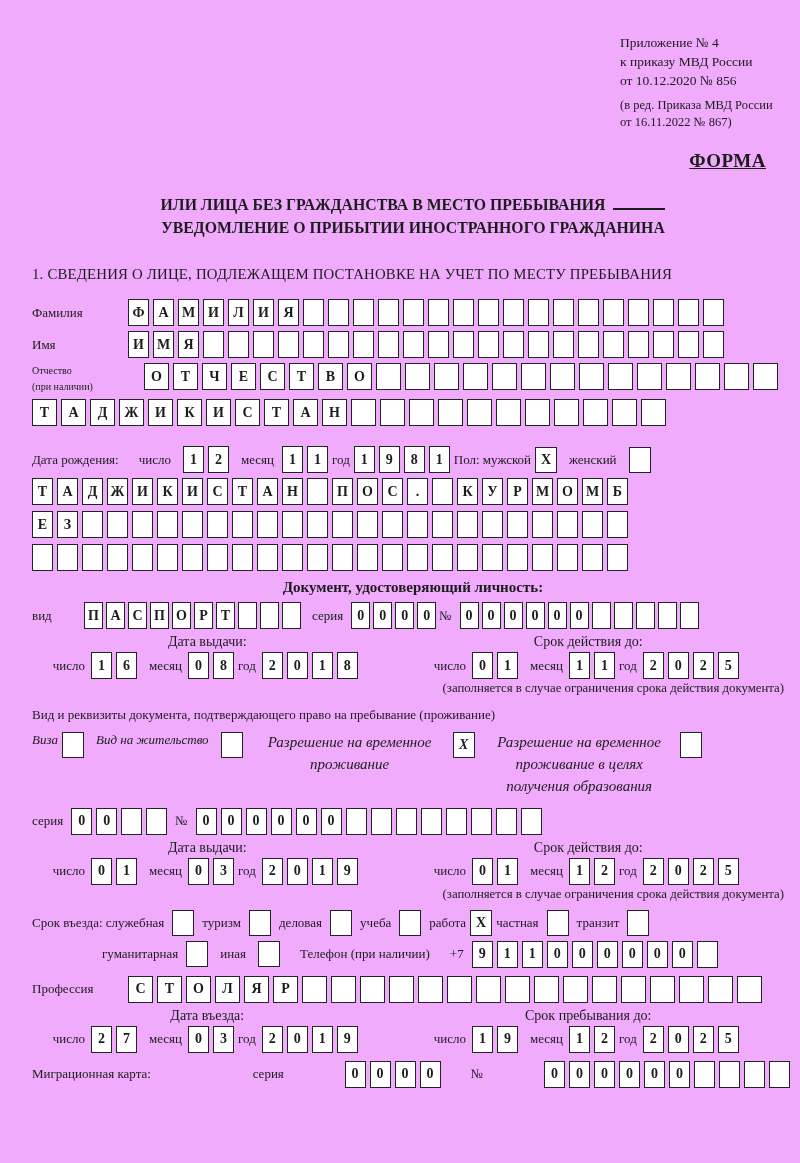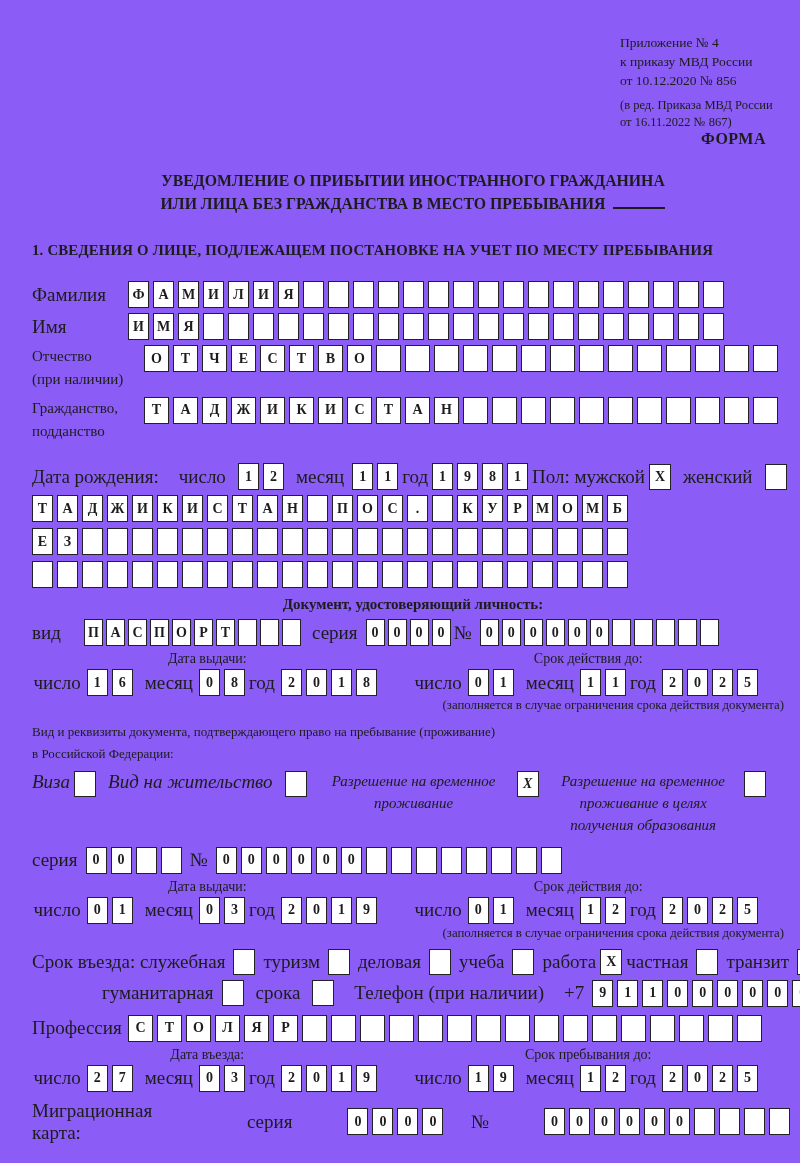--- a/index.html
+++ b/index.html
@@ -1,34 +1,34 @@
 <!DOCTYPE html>
 <html><head>
 <meta charset="utf-8">
 <style>
   html,body{margin:0;padding:0;background:#ffffff;}
   .page{
     width:800px;height:1163px;box-sizing:border-box;position:relative;
-    background:#8b5cf6;color:#1c1c1c;overflow:hidden;
+    background:#f0abfc;color:#1c1c1c;overflow:hidden;
     font-family:"Liberation Serif", serif;
     padding:34px 6px 10px 32px;
   }
   
   .hdr{margin-left:588px;font-size:13.5px;line-height:1.4;}
   .hdr .sm{font-size:12.5px;display:block;margin-top:6px;line-height:1.35;}
-  .forma{font-weight:bold;font-size:16px;text-align:right;padding-right:28px;letter-spacing:.5px;}
+  .forma{font-weight:bold;font-size:19px;text-align:right;padding-right:28px;margin-top:20px;letter-spacing:.5px;text-decoration:underline;}
   
   .title{font-weight:bold;font-size:15.8px;text-align:center;margin-top:22px;line-height:1.45;}
   .uline{display:inline-block;width:52px;border-bottom:2px solid #1c1c1c;height:12px;margin-left:8px;}
-  .sect{font-weight:bold;font-size:14.8px;margin-top:26px;margin-bottom:22px;letter-spacing:.2px;}
+  .sect{font-weight:normal;font-size:14.8px;margin-top:26px;margin-bottom:16px;letter-spacing:.2px;}
   
   .row{display:flex;align-items:center;margin-bottom:5px;}
   .row.top{align-items:flex-start;}
-  .lbl{font-size:19px;flex:none;}
-  .lblcol{flex:none;font-size:15px;line-height:1.55;}
+  .lbl{font-size:13px;flex:none;}
+  .lblcol{flex:none;font-size:10px;line-height:1.55;}
   .cells{display:flex;flex:none;}
   .cell{
     display:inline-flex;align-items:center;justify-content:center;flex:none;
     width:19px;height:25px;border:1.7px solid #222;margin-right:4px;
     font-size:14px;font-weight:600;box-sizing:content-box;background:#fff;
   }
   .cells.wide .cell{width:23px;}
   .cells.slim .cell{width:17px;margin-right:3px;}
   .cb{
     display:inline-flex;align-items:center;justify-content:center;flex:none;
@@ -57,22 +57,22 @@
     <div>к приказу МВД России</div>
     <div>от 10.12.2020 № 856</div>
     <span class="sm">
       <span>(в ред. Приказа МВД России</span><br>
       <span>от 16.11.2022 № 867)</span>
     </span>
   </div>
   <div class="forma">ФОРМА</div>
 
   <div class="title">
+    <div><span>ИЛИ ЛИЦА БЕЗ ГРАЖДАНСТВА В МЕСТО ПРЕБЫВАНИЯ</span><span class="uline"></span></div>
     <div>УВЕДОМЛЕНИЕ О ПРИБЫТИИ ИНОСТРАННОГО ГРАЖДАНИНА</div>
-    <div><span>ИЛИ ЛИЦА БЕЗ ГРАЖДАНСТВА В МЕСТО ПРЕБЫВАНИЯ</span><span class="uline"></span></div>
   </div>
 
   <div class="sect">1. СВЕДЕНИЯ О ЛИЦЕ, ПОДЛЕЖАЩЕМ ПОСТАНОВКЕ НА УЧЕТ ПО МЕСТУ ПРЕБЫВАНИЯ</div>
 
   <div class="row">
     <span class="lbl w96">Фамилия</span>
     <span class="cells">
         <span class="cell">Ф</span>
         <span class="cell">А</span>
         <span class="cell">М</span>
@@ -155,24 +155,20 @@
         <span class="cell"></span>
         <span class="cell"></span>
         <span class="cell"></span>
         <span class="cell"></span>
         <span class="cell"></span>
         <span class="cell"></span>
       </span>
   </div>
 
   <div class="row top">
-    <span class="lblcol w112">
-      <span>Гражданство,</span><br>
-      <span>подданство</span>
-    </span>
     <span class="cells wide">
         <span class="cell">Т</span>
         <span class="cell">А</span>
         <span class="cell">Д</span>
         <span class="cell">Ж</span>
         <span class="cell">И</span>
         <span class="cell">К</span>
         <span class="cell">И</span>
         <span class="cell">С</span>
         <span class="cell">Т</span>
@@ -394,21 +390,20 @@
             <span class="cell">0</span>
             <span class="cell">2</span>
             <span class="cell">5</span>
           </span>
       </span>
     </div>
   </div>
   <div class="note-r">(заполняется в случае ограничения срока действия документа)</div>
 
   <div class="plain">Вид и реквизиты документа, подтверждающего право на пребывание (проживание)</div>
-  <div class="plain">в Российской Федерации:</div>
 
   <div class="row top" style="margin-top:6px;font-style:italic;">
     <span class="lbl">Виза</span>
       <span class="gap4"></span>
     <span class="cb"></span>
     <span class="gap12"></span>
     <span class="lbl">Вид на жительство</span>
       <span class="gap12"></span>
     <span class="cb"></span>
     <span class="gap12"></span>
@@ -529,21 +524,21 @@
     <span class="lbl">транзит</span>
       <span class="gap8"></span>
     <span class="cb"></span>
   </div>
   <div class="row" style="margin-top:3px;">
     <span style="width:70px;flex:none;"></span>
     <span class="lbl">гуманитарная</span>
       <span class="gap8"></span>
     <span class="cb"></span>
       <span class="gap12"></span>
-    <span class="lbl">срока</span>
+    <span class="lbl">иная</span>
       <span class="gap12"></span>
     <span class="cb"></span>
     <span class="gap20"></span>
     <span class="lbl">Телефон (при наличии)</span>
     <span class="gap20"></span>
     <span class="lbl">+7</span>
       <span class="gap8"></span>
     <span class="cells">
         <span class="cell">9</span>
         <span class="cell">1</span>

